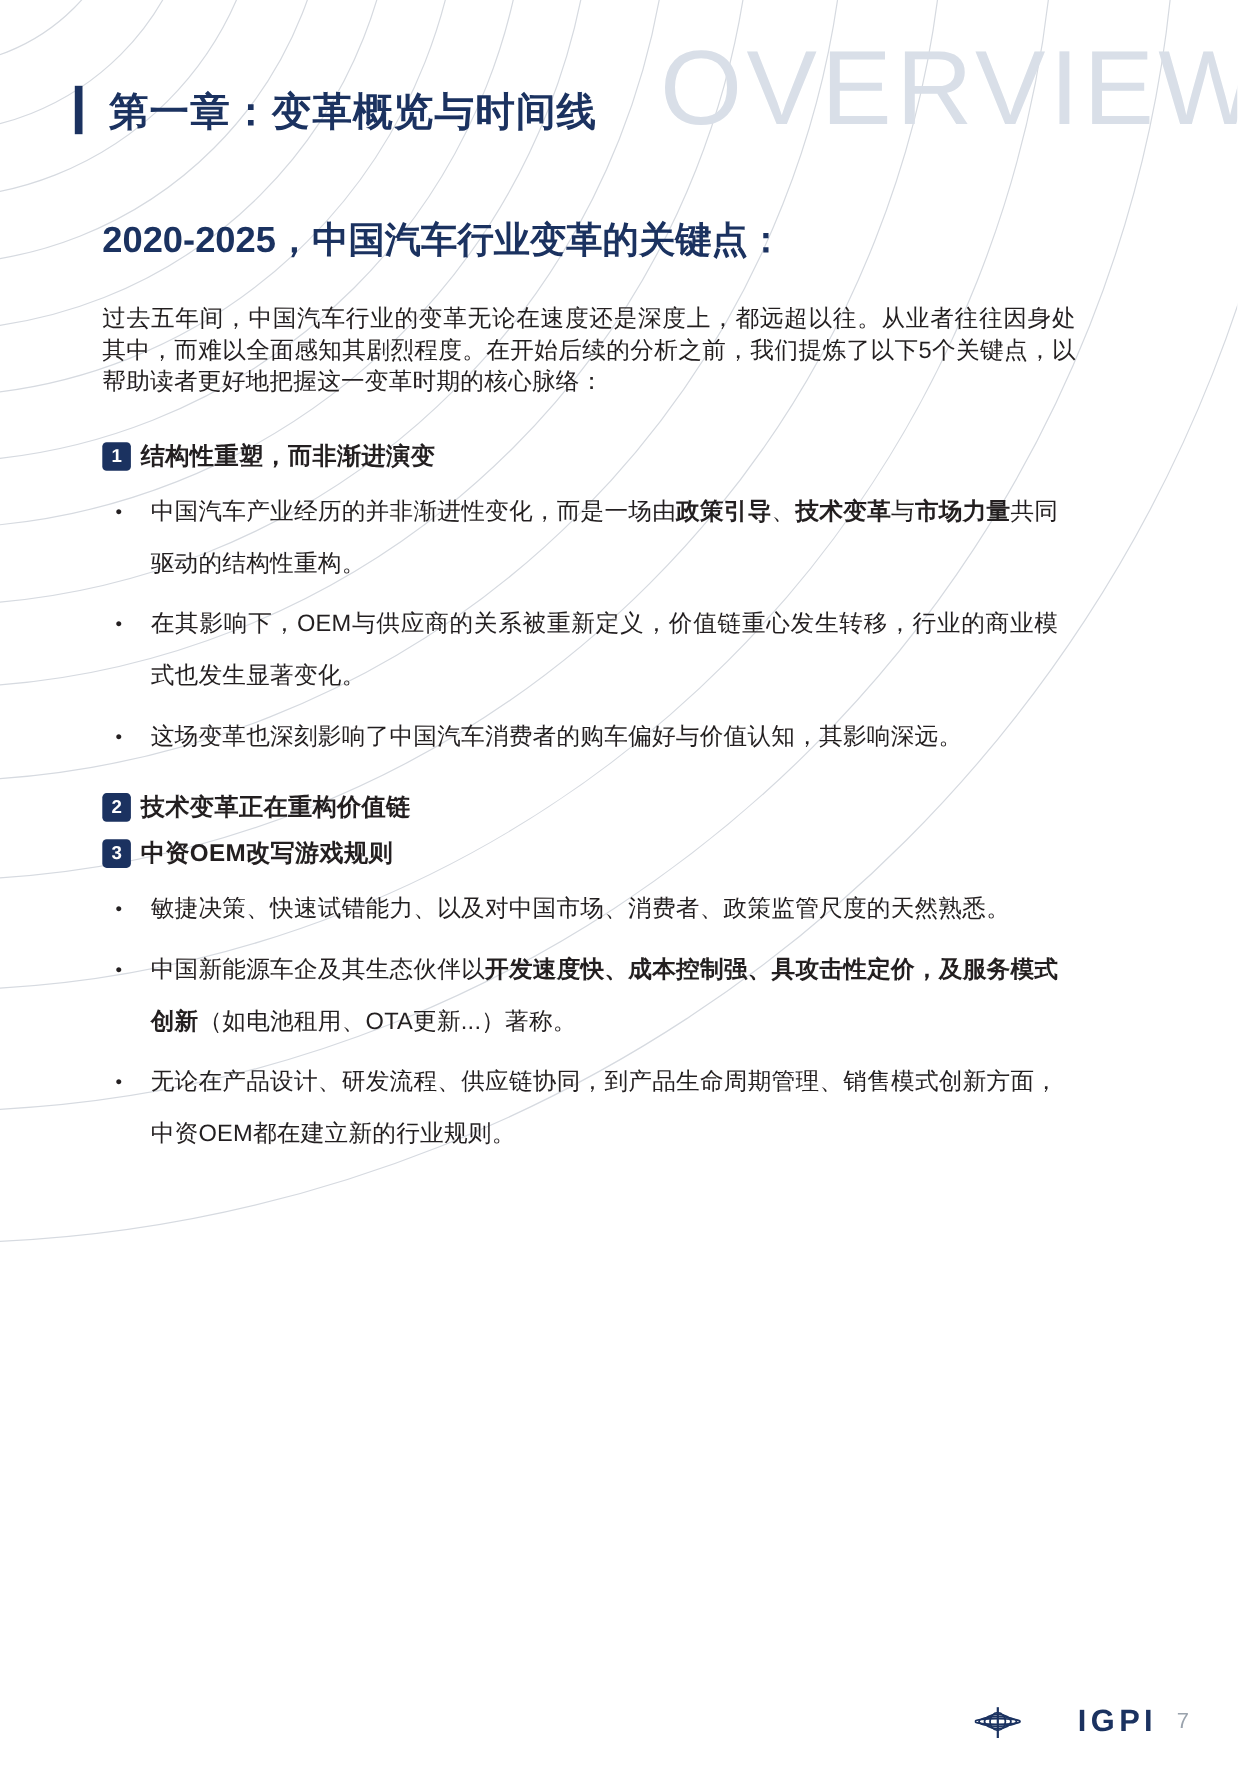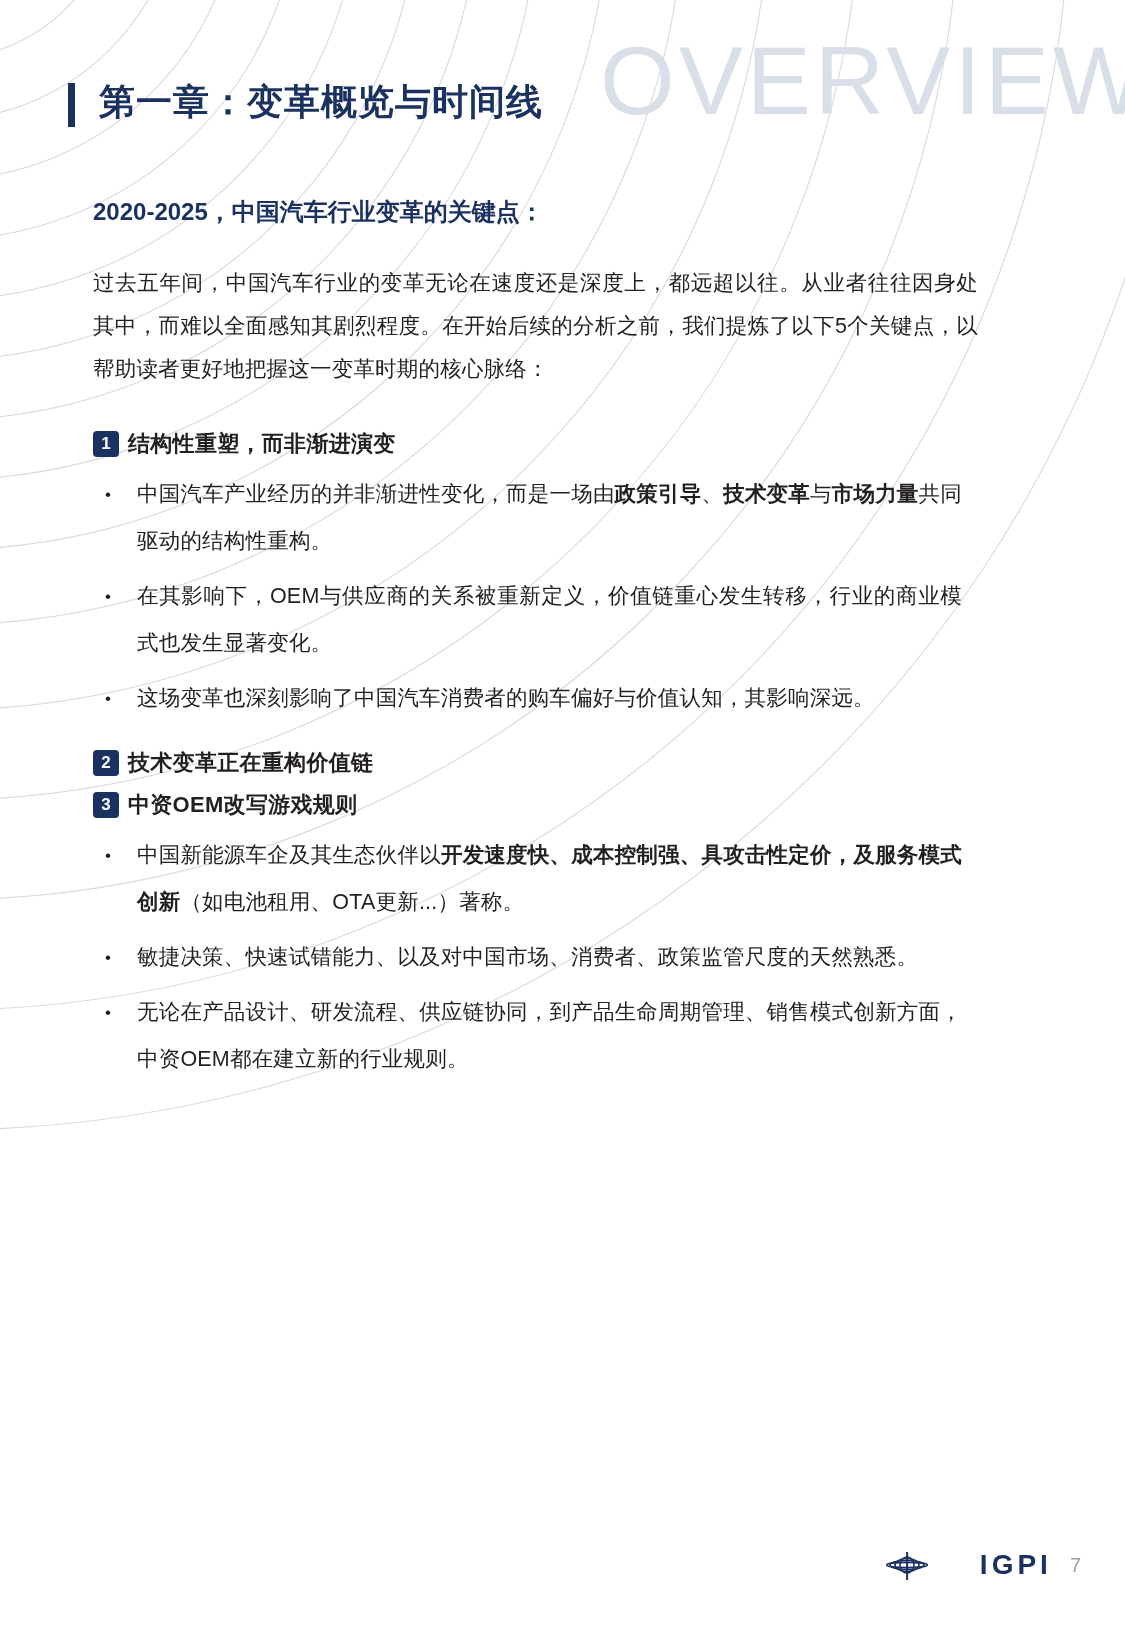--- a/index.html
+++ b/index.html
@@ -39,21 +39,21 @@
     white-space: nowrap;
     z-index: 1;
     font-family: "Liberation Sans", sans-serif;
   }
   
   #chapter-title-row {
     position: absolute;
     left: 68px;
     top: 78px;
     display: flex;
-    align-items: flex-end;
+    align-items: flex-start;
     z-index: 2;
   }
   #chapter-bar {
     width: 7px;
     height: 44px;
     background: #1b3260;
     margin-right: 24px;
     flex: none;
   }
   #chapter-title {
@@ -65,30 +65,30 @@
   }
   
   #content {
     position: absolute;
     left: 93px;
     top: 196px;
     width: 885px;
     z-index: 2;
   }
   #subtitle {
-    font-size: 24px;
+    font-size: 33px;
     font-weight: bold;
     color: #1b3260;
     letter-spacing: 0px;
     margin: 0 0 34px 0;
     white-space: nowrap;
   }
   #intro {
     font-size: 21.5px;
-    line-height: 43px;
+    line-height: 29px;
     color: #231f20;
     margin: 0 0 38px 0;
     text-align: justify;
     letter-spacing: 0.2px;
   }
   .section {
     margin-bottom: 4px;
   }
   .section-head {
     display: flex;
@@ -232,22 +232,22 @@
             <div class="section-num">2</div>
             <div class="section-title">技术变革正在重构价值链</div>
           </div>
         </div>
         <div class="section">
           <div class="section-head">
             <div class="section-num">3</div>
             <div class="section-title">中资OEM改写游戏规则</div>
           </div>
           <ul class="bullets">
+            <li><span>敏捷决策、快速试错能力、以及对中国市场、消费者、政策监管尺度的天然熟悉。</span></li>
             <li><span>中国新能源车企及其生态伙伴以</span><b>开发速度快、成本控制强、具攻击性定价，及服务模式创新</b><span>（如电池租用、OTA更新...）著称。</span></li>
-            <li><span>敏捷决策、快速试错能力、以及对中国市场、消费者、政策监管尺度的天然熟悉。</span></li>
             <li><span>无论在产品设计、研发流程、供应链协同，到产品生命周期管理、销售模式创新方面，中资OEM都在建立新的行业规则。</span></li>
           </ul>
         </div>
       </div>
 
   </div>
 
   <div id="footer">
     <div id="logo">
       <span id="logo-mark">

